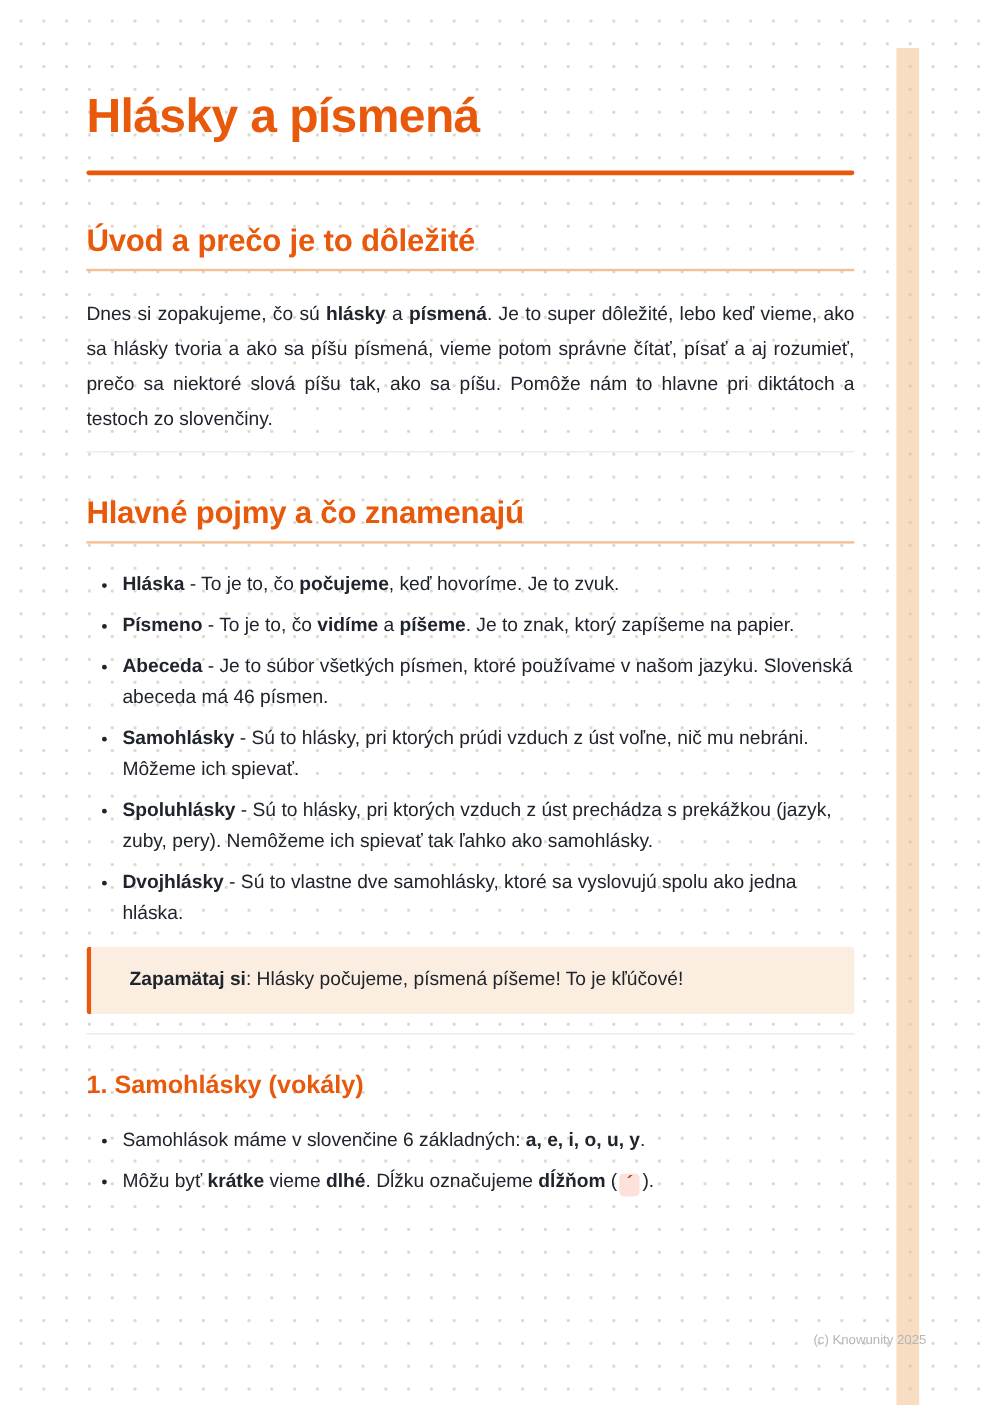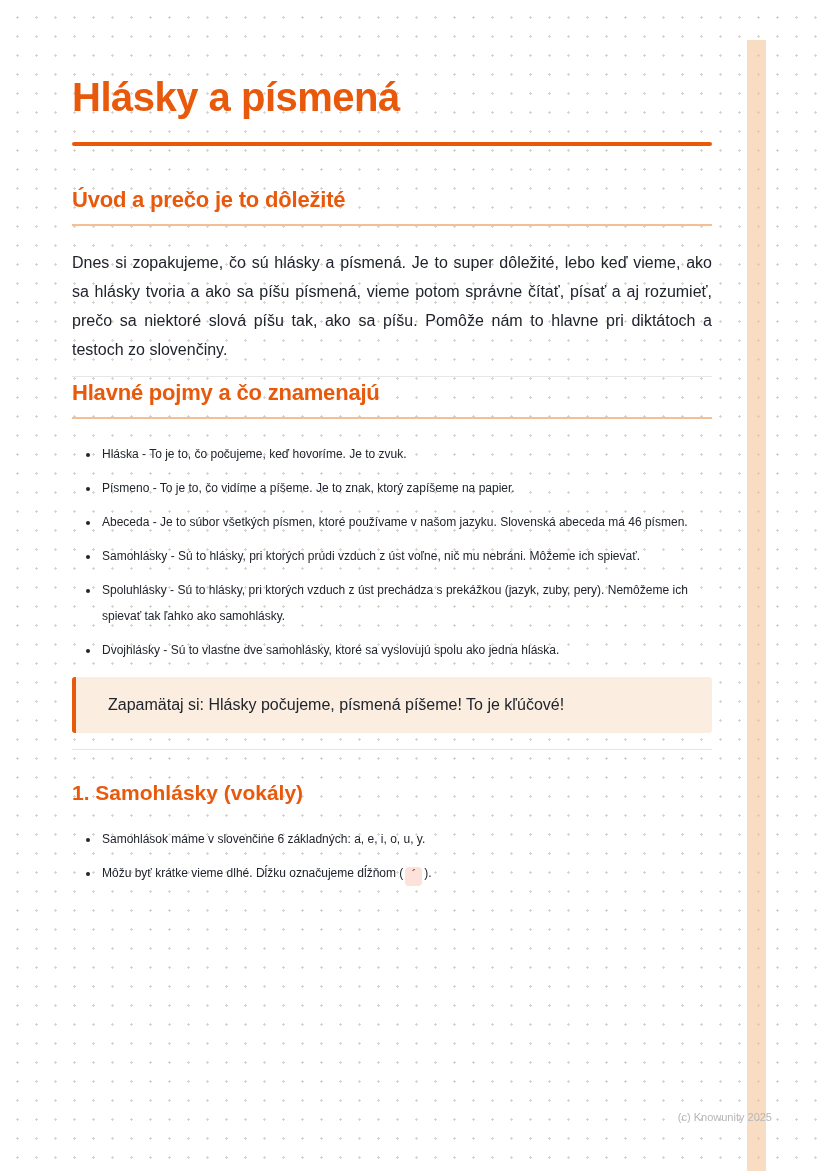--- a/index.html
+++ b/index.html
@@ -49,56 +49,56 @@
     letter-spacing: -0.5px;
     color: var(--accent);
   }
   .title-rule {
     margin-top: 24px;
     height: 4px;
     background: var(--accent);
     border-radius: 2px;
   }
   .section-heading {
-    font-size: 22px;
+    font-size: 26px;
     line-height: 32px;
     font-weight: 800;
     letter-spacing: -0.2px;
     color: var(--accent);
     padding-bottom: 8px;
     border-bottom: 2px solid var(--accent-underline);
   }
   .heading-intro    { margin-top: 38px; }
-  .heading-concepts { }
+  .heading-concepts { margin-top: 34px; }
   .heading-details  { margin-top: 32px; }
   .para {
     margin-top: 22px;
     font-size: 16px;
     line-height: 29px;
     text-align: justify;
   }
   .divider {
     margin-top: 12px;
     border: none;
     border-top: 1px solid var(--divider);
   }
   .divider-mid { margin-top: 16px; }
   .bullet-list {
     margin-top: 22px;
     padding-left: 28px;
     list-style: disc;
   }
   .list-item {
-    font-size: 12px;
+    font-size: 16px;
     line-height: 26px;
     margin-bottom: 8px;
     padding-left: 2px;
   }
   .sub-list { margin-top: 20px; }
-  strong { font-weight: 400; }
+  strong { font-weight: 700; }
   .callout {
     margin-top: 14px;
     background: var(--callout-bg);
     border-left: 4px solid var(--accent);
     border-radius: 3px;
     padding: 16px 32px;
   }
   .callout-text {
     font-size: 16px;
     line-height: 24px;

